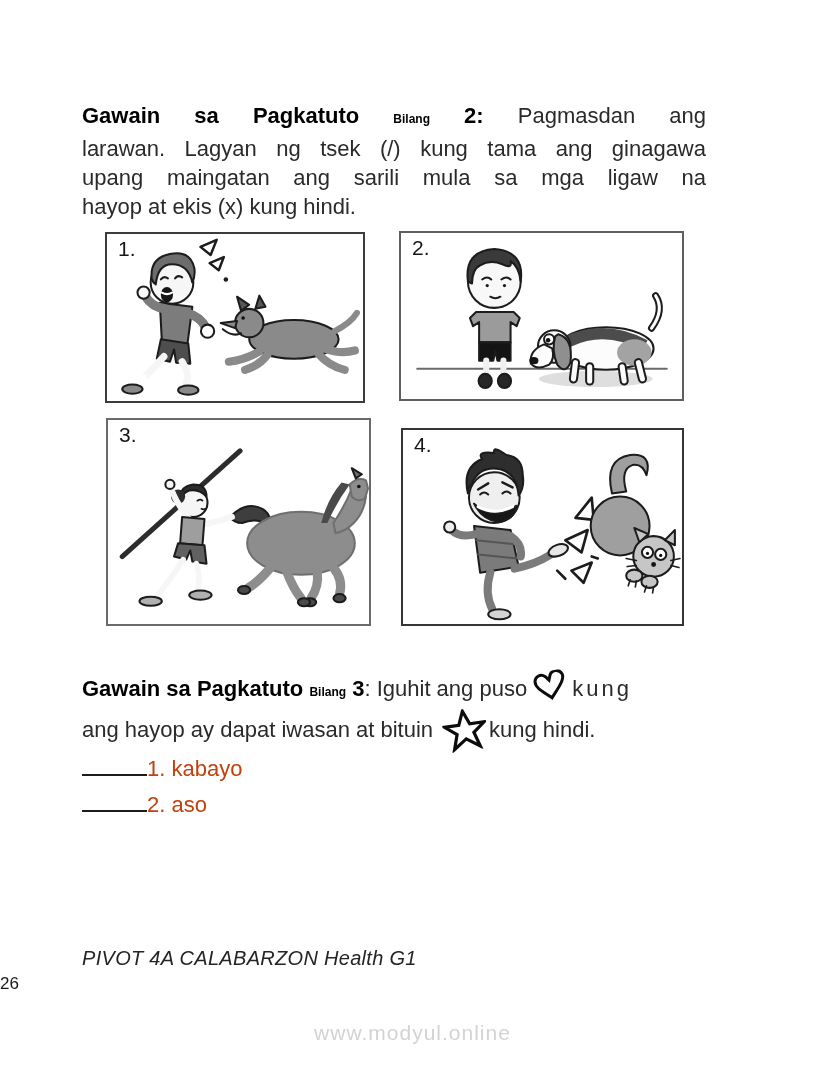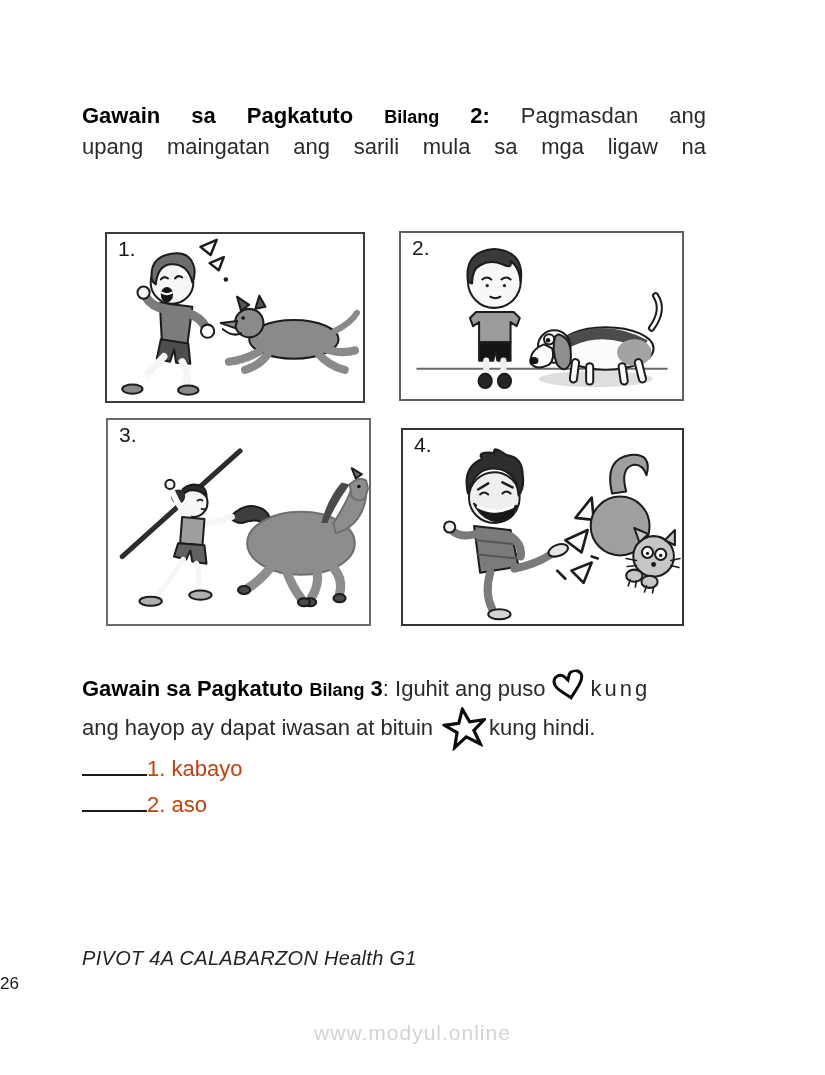--- a/index.html
+++ b/index.html
@@ -5,21 +5,21 @@
   html,body{margin:0;padding:0;background:#ffffff;}
   .page{
     position:relative;width:825px;height:1075px;background:#fff;
     font-family:"Liberation Sans", sans-serif;color:#1f1f1f;overflow:hidden;
   }
   
   .intro{position:absolute;left:82px;top:101px;width:624px;font-size:22px;line-height:29px;color:#2a2a2a;}
   .jline{text-align:justify;text-align-last:justify;}
   .jline.last{text-align-last:left;}
   .bold{font-weight:700;color:#000;}
-  .bilang{font-weight:700;font-size:18px;}
+  .bilang{font-weight:700;font-size:12px;}
   
   .pic-box{position:absolute;background:#fff;}
   .pic-box .pic-num{position:absolute;top:3px;left:11px;font-size:21px;color:#161616;z-index:2;}
   .pic-box svg.scene{position:absolute;left:0;top:0;width:100%;height:100%;}
   #box1{left:105px;top:232px;width:256px;height:167px;border:2.5px solid #3c3c3c;}
   #box2{left:399px;top:231px;width:281px;height:166px;border:2px solid #5f5f5f;}
   #box3{left:106px;top:418px;width:261px;height:204px;border:2px solid #6a6a6a;}
   #box4{left:401px;top:428px;width:279px;height:194px;border:2.5px solid #353535;}
   
   .act3{position:absolute;left:82px;top:671px;width:650px;font-size:22px;line-height:33px;color:#2a2a2a;white-space:nowrap;}
@@ -37,21 +37,23 @@
   .page-num{position:absolute;left:0;right:0;top:974px;font-size:17px;color:#1a1a1a;}
   .watermark{position:absolute;left:0;right:0;top:1021px;text-align:center;font-size:21px;color:#d3d3d3;letter-spacing:1px;}
 </style>
 </head>
 <body>
 
 <div class="page">
 
   <div class="intro">
     <div class="jline"><span class="bold"><span>Gawain sa Pagkatuto</span> <span class="bilang">Bilang</span> <span>2:</span></span> <span>Pagmasdan ang</span></div>
+    <div class="jline">larawan. Lagyan ng tsek (/) kung tama ang ginagawa</div>
     <div class="jline">upang maingatan  ang sarili mula sa mga ligaw na</div>
+    <div class="jline last">hayop at ekis (x) kung hindi.</div>
   </div>
 
   <div class="pic-box" id="box1">
     <span class="pic-num">1.</span>
     <svg class="scene" viewBox="0 0 252 163">
       <g fill="none" stroke="#1c1c1c" stroke-width="2" stroke-linecap="round" stroke-linejoin="round">
         <path d="M92 12 L108 5 L102 20 Z" fill="#fff" stroke-width="2.4"></path>
         <path d="M101 28 L115 22 L110 35 Z" fill="#fff" stroke-width="2.4"></path>
         <circle cx="117" cy="44" r="2.2" fill="#1c1c1c" stroke="none"></circle>
         <circle cx="64" cy="47" r="21" fill="#f6f6f6"></circle>

